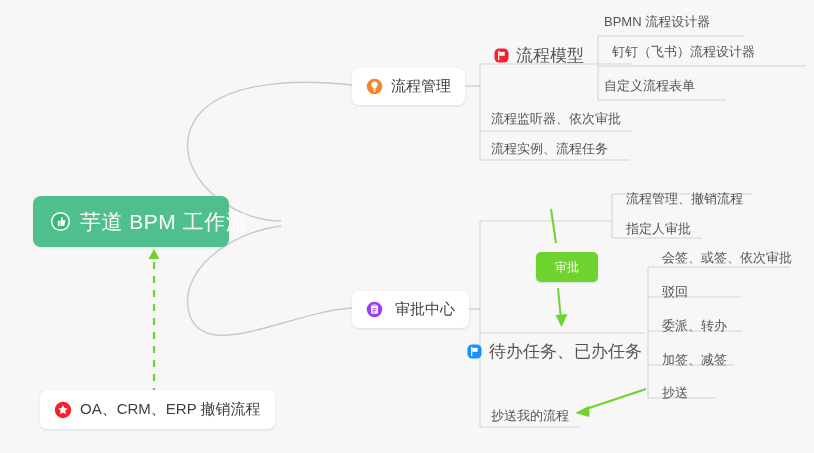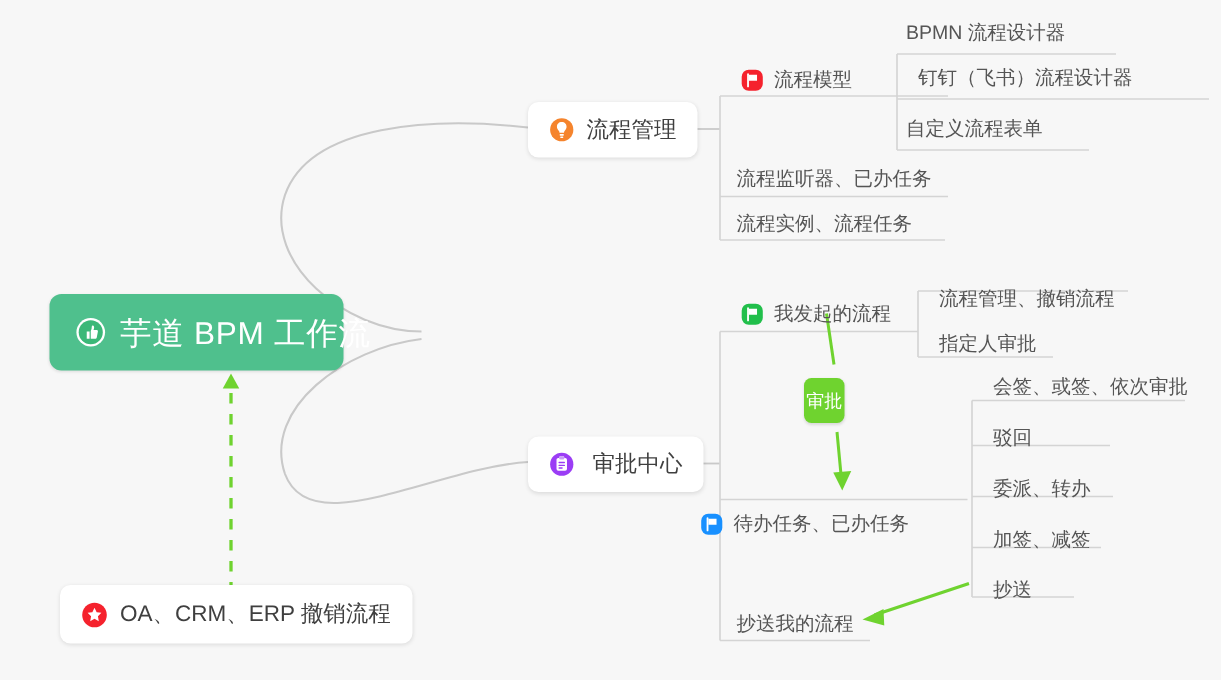--- a/index.html
+++ b/index.html
@@ -64,21 +64,21 @@
   }
   
   .node2 {
     position: absolute;
     display: flex;
     align-items: center;
     gap: 7px;
     white-space: nowrap;
   }
   .node2 .t {
-    font-size: 13px;
+    font-size: 17px;
     color: #555555;
   }
   
   .leaf {
     position: absolute;
     white-space: nowrap;
     font-size: 13px;
     color: #555555;
   }
   
@@ -198,53 +198,43 @@
         <path d="M5.6 4.1 L11.4 4.1 L11.4 8.3 L5.6 8.3 Z" fill="#ffffff"></path>
       </svg>
     </span>
     <span class="t">流程模型</span>
   </div>
 
   <div class="leaf" style="left:604px; top:13px;">BPMN 流程设计器</div>
   <div class="leaf" style="left:604px; top:77px;">自定义流程表单</div>
   <div class="leaf" style="left:612px; top:43px;">钉钉（飞书）流程设计器</div>
 
-  <div class="leaf" style="left:491px; top:110px;">流程监听器、已办任务</div>
+  <div class="leaf" style="left:491px; top:110px;">流程监听器、依次审批</div>
   <div class="leaf" style="left:491px; top:140px;">流程实例、流程任务</div>
 
   <div class="pill" style="left:352px; top:291px; height:37px;gap:12px;">
     <span class="ic">
       <svg width="17" height="17" viewBox="0 0 18 18">
         <circle cx="9" cy="9" r="8.2" fill="#9b3df5"></circle>
         <rect x="5.3" y="4.6" width="7.4" height="8.9" rx="1.3" fill="#ffffff"></rect>
         <rect x="7.2" y="3.3" width="3.6" height="2.3" rx="0.9" fill="#ffffff"></rect>
         <rect x="7.2" y="3.3" width="3.6" height="2.3" rx="0.9" fill="#c79bf7"></rect>
         <rect x="6.7" y="7.3" width="4.6" height="0.95" rx="0.45" fill="#9b3df5"></rect>
         <rect x="6.7" y="9.3" width="4.6" height="0.95" rx="0.45" fill="#9b3df5"></rect>
         <rect x="6.7" y="11.2" width="3" height="0.95" rx="0.45" fill="#9b3df5"></rect>
       </svg>
     </span>
     <span class="pill-label big">审批中心</span>
   </div>
 
-  <div class="node2" style="left:494px; top:200px;">
-    <span class="ic">
-      <svg width="15" height="15" viewBox="0 0 16 16">
-        <rect x="0.5" y="0.5" width="15" height="15" rx="5" fill="#21bf4b"></rect>
-        <path d="M5 3.6 L5 12.4" stroke="#ffffff" stroke-width="1.3" stroke-linecap="round"></path>
-        <path d="M5.6 4.1 L11.4 4.1 L11.4 8.3 L5.6 8.3 Z" fill="#ffffff"></path>
-      </svg>
-    </span>
-    <span class="t">我发起的流程</span>
-  </div>
 
   <div class="leaf" style="left:626px; top:190px;">流程管理、撤销流程</div>
   <div class="leaf" style="left:626px; top:220px;">指定人审批</div>
 
-  <div class="tag" style="left:536px; top:252px; width:27px; height:30px;">
+  <div class="tag" style="left:536px; top:252px; width:62px; height:30px;">
     <span>审批</span>
   </div>
 
   <div class="node2" style="left:467px; top:312px;margin-top:28px;">
     <span class="ic">
       <svg width="15" height="15" viewBox="0 0 16 16">
         <rect x="0.5" y="0.5" width="15" height="15" rx="5" fill="#1890ff"></rect>
         <path d="M5 3.6 L5 12.4" stroke="#ffffff" stroke-width="1.3" stroke-linecap="round"></path>
         <path d="M5.6 4.1 L11.4 4.1 L11.4 8.3 L5.6 8.3 Z" fill="#ffffff"></path>
       </svg>

